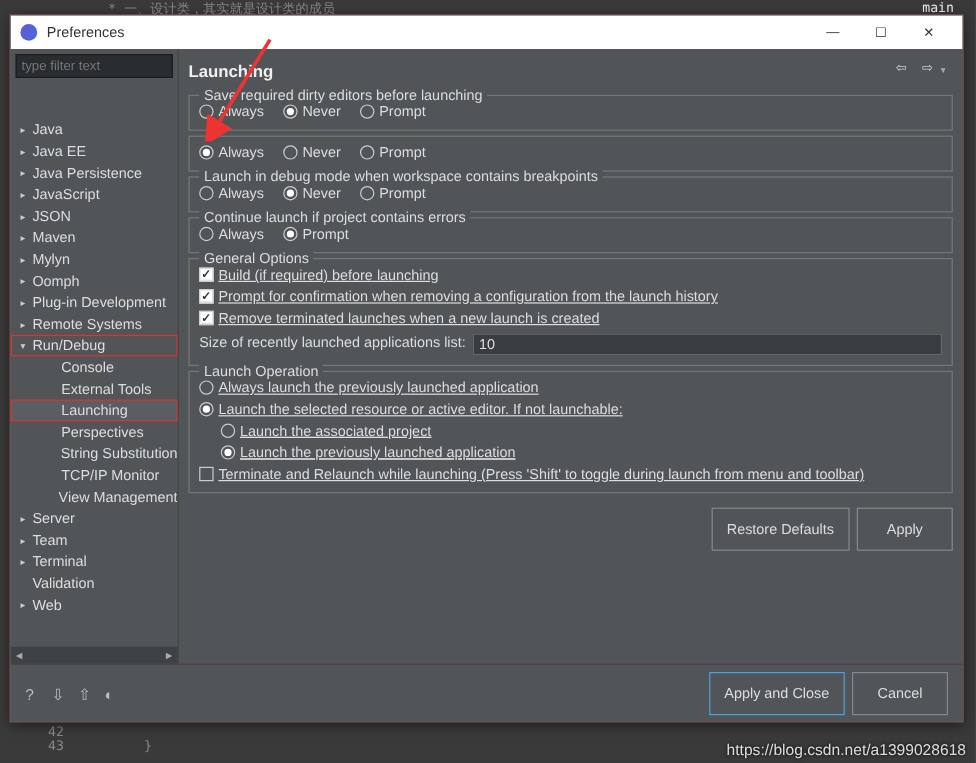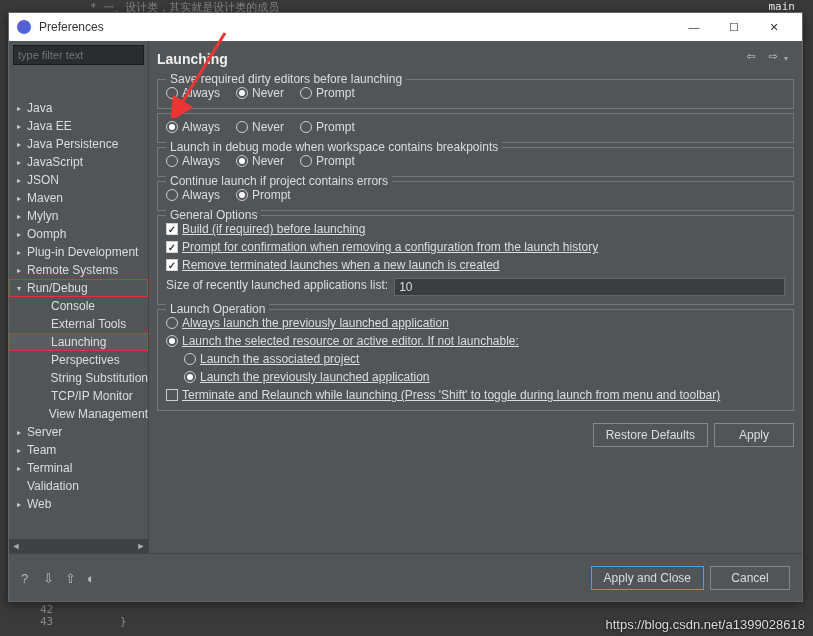--- a/index.html
+++ b/index.html
@@ -37,21 +37,21 @@
 .check-box.on { background: #fff; }
 .check-box.on::after { content: "✓"; color: #333; font-weight: bold; }
 
 .inline-field { display: flex; align-items: flex-start; gap: 6px; margin-top: 6px; }
 .text-input { flex: 1; height: 18px; background: #3a3d40; border: 1px solid #666; color: #ddd; padding: 0 4px; font-size: 12px; }
 
 .sub-indent { padding-left: 18px; }
 .check-col { display: flex; flex-direction: column; gap: 4px; text-decoration: underline; }
 
 .buttons-row { display: flex; justify-content: flex-end; gap: 6px; padding: 8px 0 4px 0; }
-.btn { height: 24px; min-width: 80px; padding: 0 12px; background: #515558; border: 1px solid #888; color: #ddd; font-size: 12px; display: inline-flex; align-items: center; justify-content: center; }
+.btn { height: 36px; min-width: 80px; padding: 0 12px; background: #515558; border: 1px solid #888; color: #ddd; font-size: 12px; display: inline-flex; align-items: center; justify-content: center; }
 .btn.primary { border-color: #4aa3df; }
 
 .footer { height: 48px; background: #515558; display: flex; align-items: center; padding: 0 12px; gap: 8px; border-top: 1px solid #444; }
 .footer-icons { display: flex; gap: 8px; flex: 1; }
 .footer-icon { width: 14px; height: 14px; color: #bbb; font-size: 13px; }
 .footer-btns { display: flex; gap: 6px; }
 
 .watermark { position: absolute; right: 8px; bottom: 4px; color: #ddd; font-size: 13px; text-shadow: 0 0 3px #000; }
 .bg-code { position: absolute; color: #888; font-size: 11px; font-family: monospace; }
 .arrow-overlay { position: absolute; pointer-events: none; }

